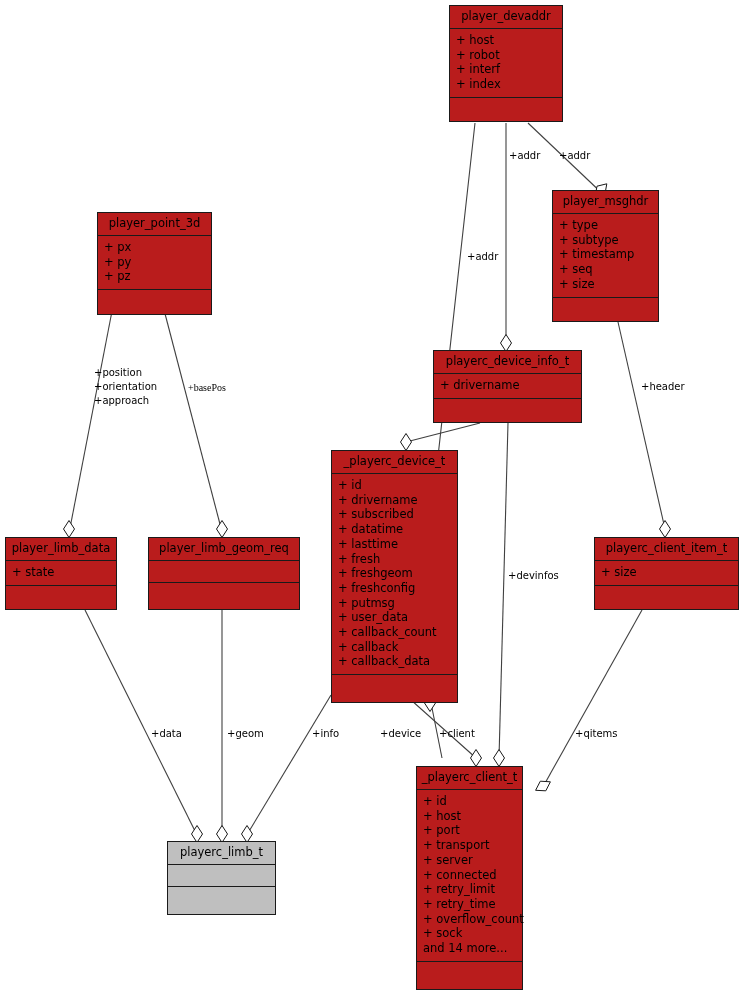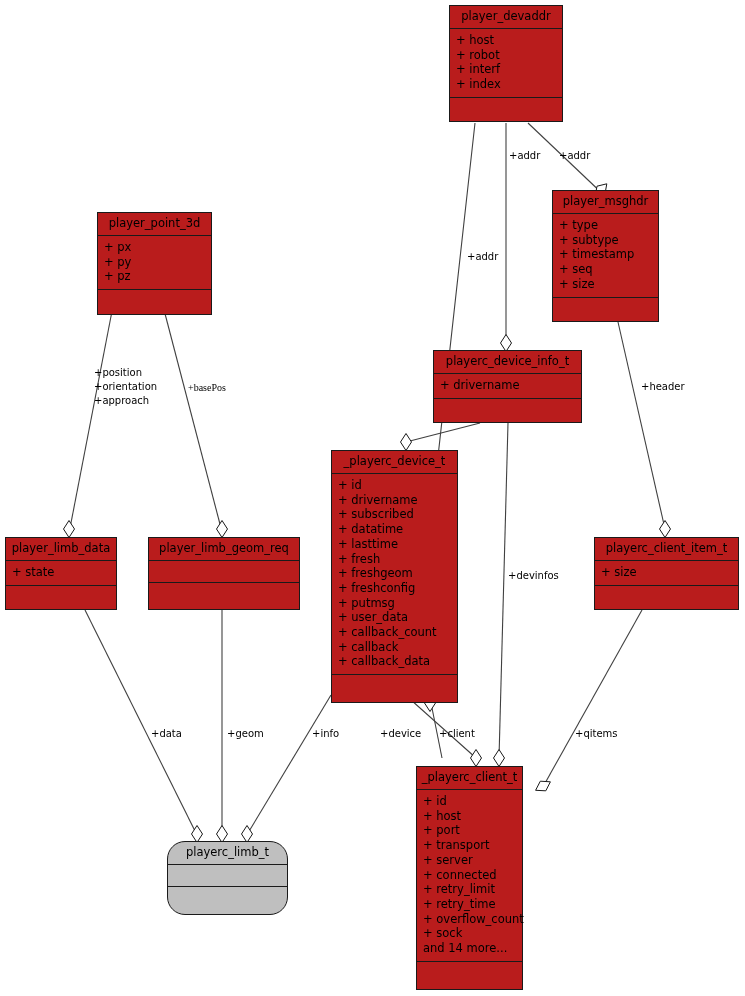--- a/index.html
+++ b/index.html
@@ -198,21 +198,21 @@
           <div class="attr">+ server</div>
           <div class="attr">+ connected</div>
           <div class="attr">+ retry_limit</div>
           <div class="attr">+ retry_time</div>
           <div class="attr">+ overflow_count</div>
           <div class="attr">+ sock</div>
           <div class="attr">and 14 more...</div>
         </div>
         <div class="uml-ops"></div>
       </div>
-      <div class="uml-node highlight" style="left: 167px; top: 841px; width: 121px; height: 74px; border-radius: 18px;">
+      <div class="uml-node highlight" style="left: 167px; top: 841px; width: 109px; height: 74px;">
         <div class="uml-title">playerc_limb_t</div>
         <div class="uml-attrs empty"></div>
         <div class="uml-ops"></div>
       </div>
     </div>
   <div id="labels-layer">
       <div class="edge-label" style="left: 559px; top: 149px;">+addr</div>
       <div class="edge-label" style="left: 509px; top: 149px;">+addr</div>
       <div class="edge-label" style="left: 467px; top: 250px;">+addr</div>
       <div class="edge-label" style="left: 641px; top: 380px;">+header</div>

